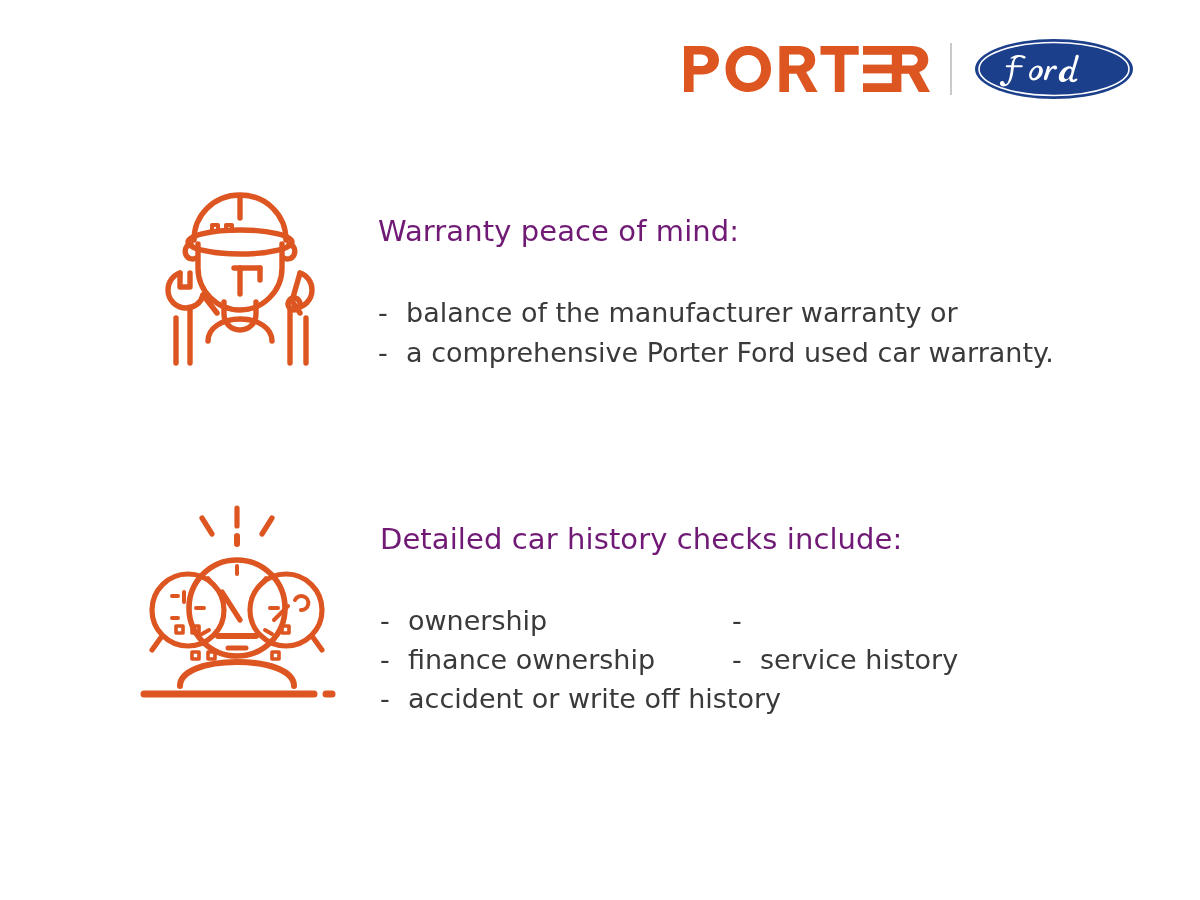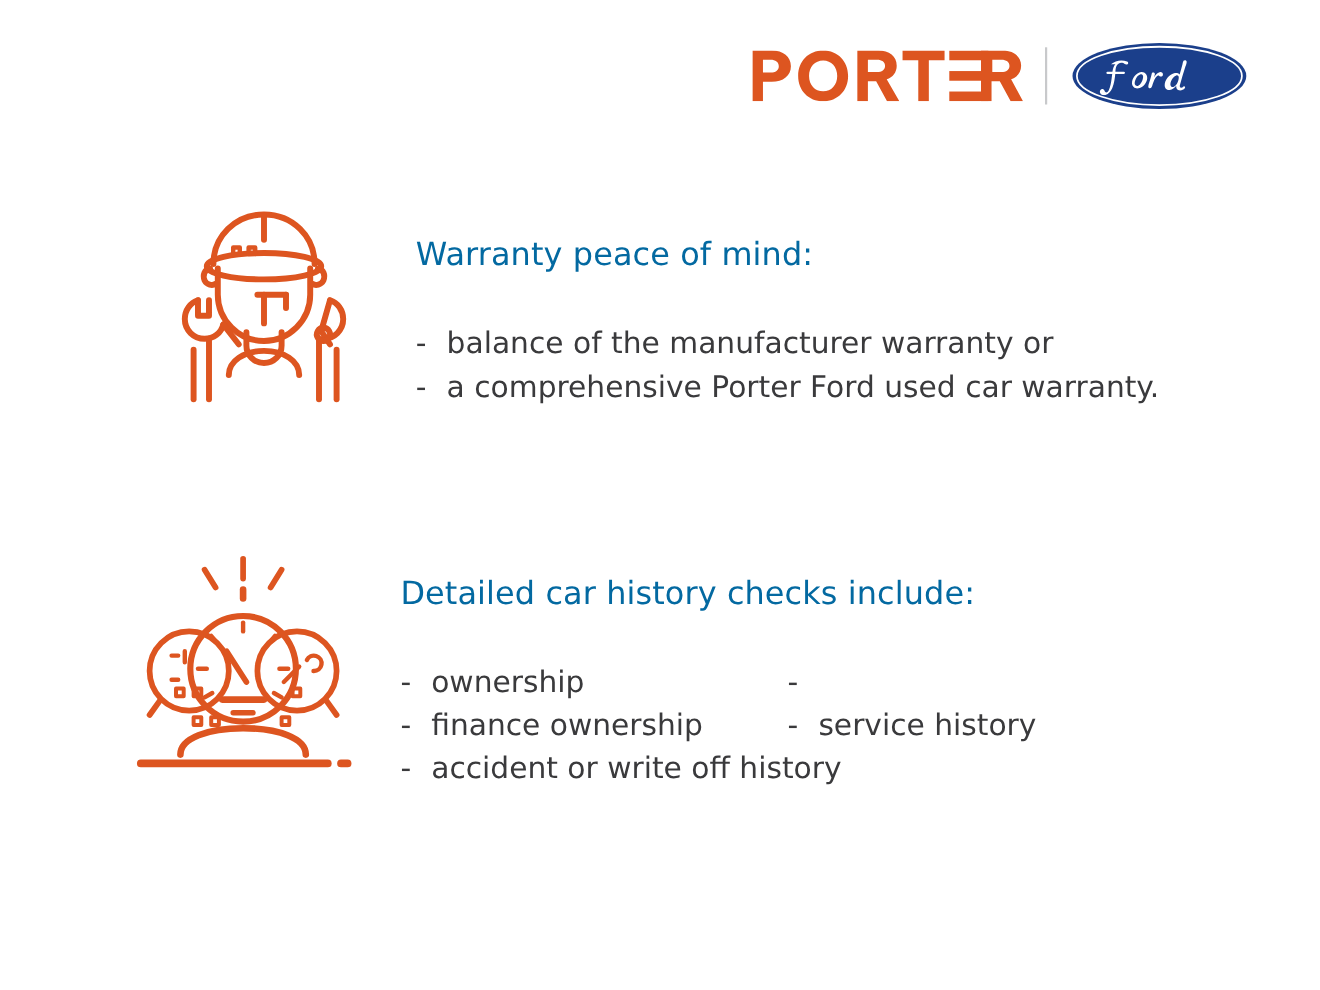--- a/index.html
+++ b/index.html
@@ -42,40 +42,40 @@
   }
   .ford-oval { display: block; }
 
   
   .block {
     position: absolute;
     display: flex;
     align-items: flex-start;
   }
   .block-warranty { left: 150px; top: 178px; }
-  .block-history  { left: 116px; top: 500px; }
+  .block-history  { left: 132px; top: 500px; }
 
   .icon-slot {
     flex: none;
     display: block;
   }
   .icon-warranty { width: 180px; height: 200px; }
   .icon-history  { width: 210px; height: 200px; }
 
   .text-col {
     flex: none;
   }
   .text-warranty { margin-left: 48px; padding-top: 36px; }
   .text-history  { margin-left: 38px; padding-top: 22px; }
 
   .heading {
     font-size: 29px;
     font-weight: 400;
     letter-spacing: 0.1px;
-    color: #0369a1;
+    color: #701a75;
     line-height: 1.2;
     white-space: nowrap;
     margin: 0;
   }
 
   .bullet-list {
     list-style: none;
     margin: 0;
     padding: 0;
   }

